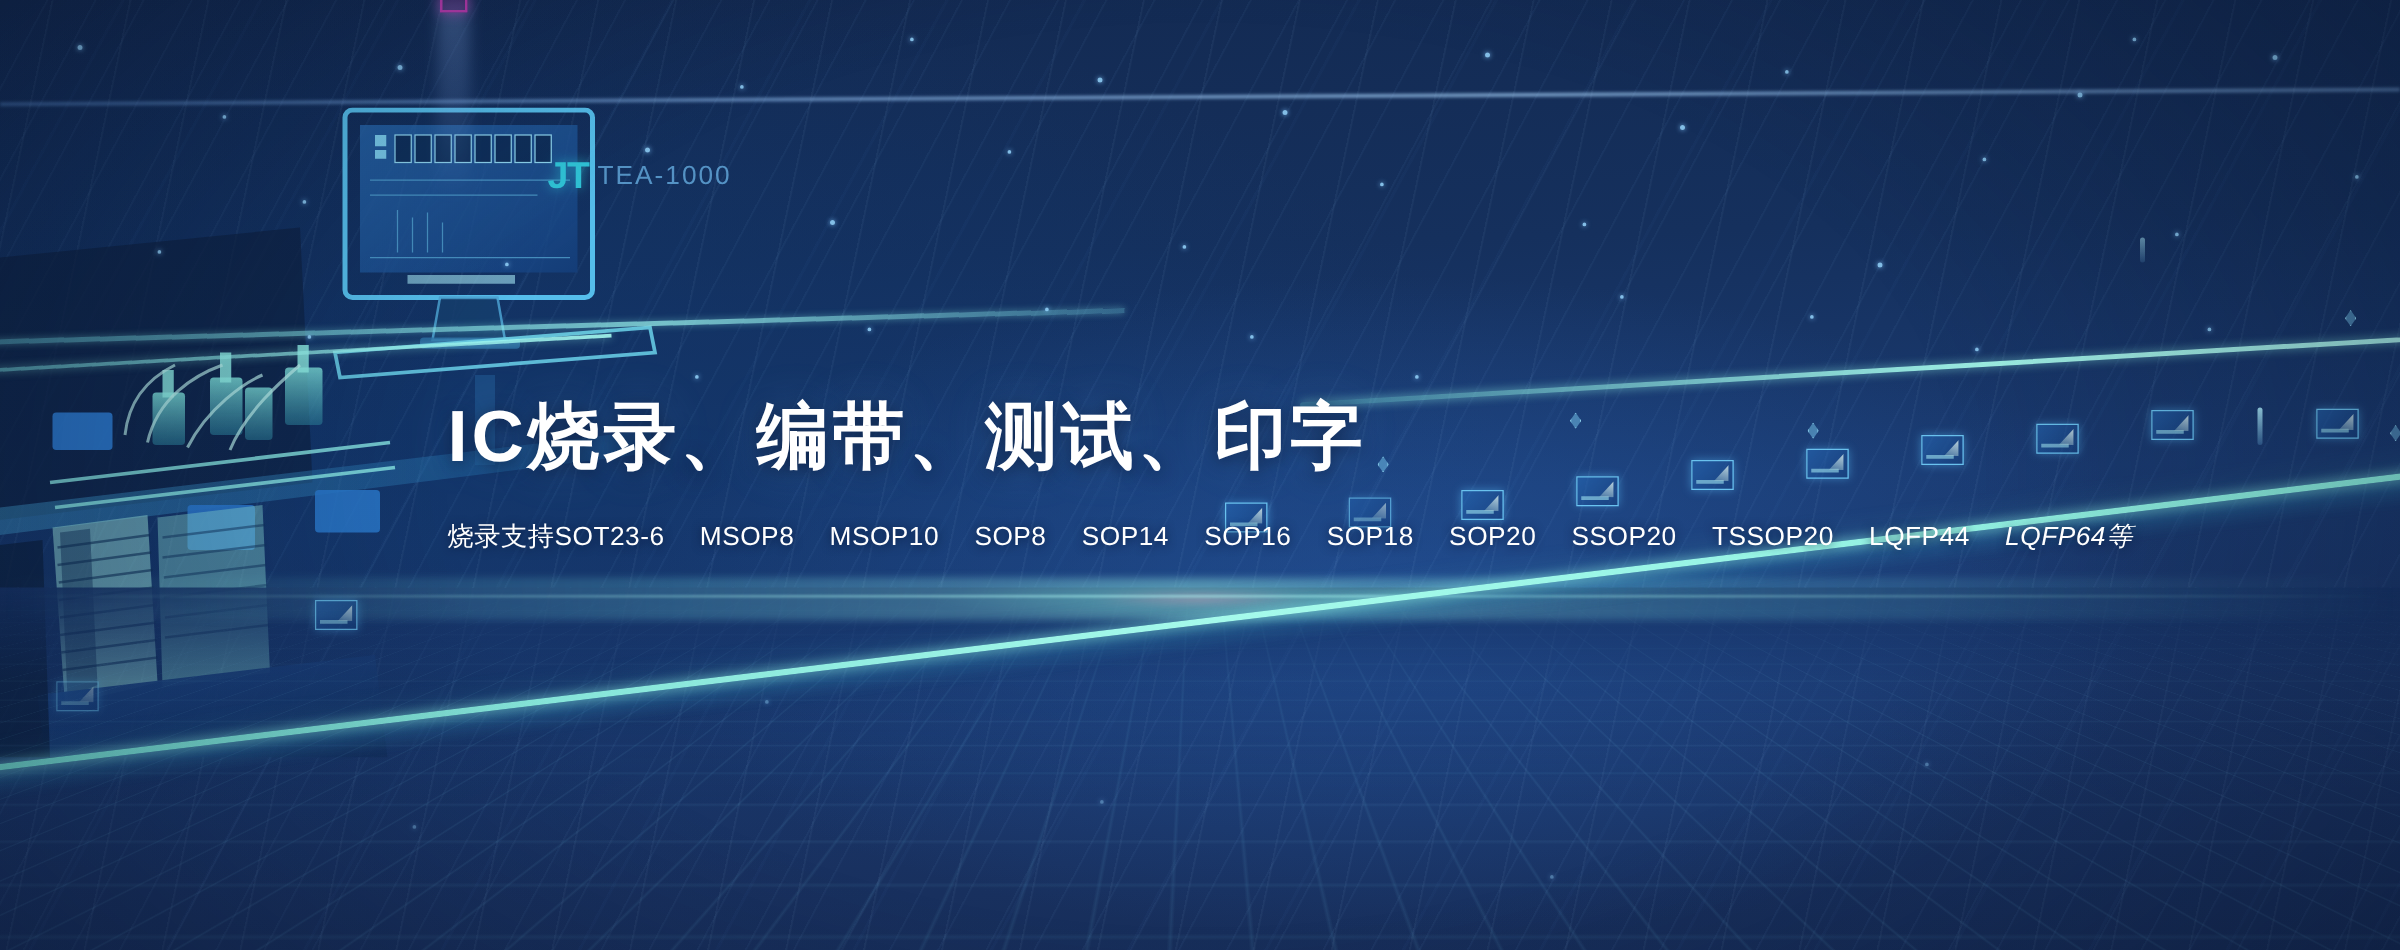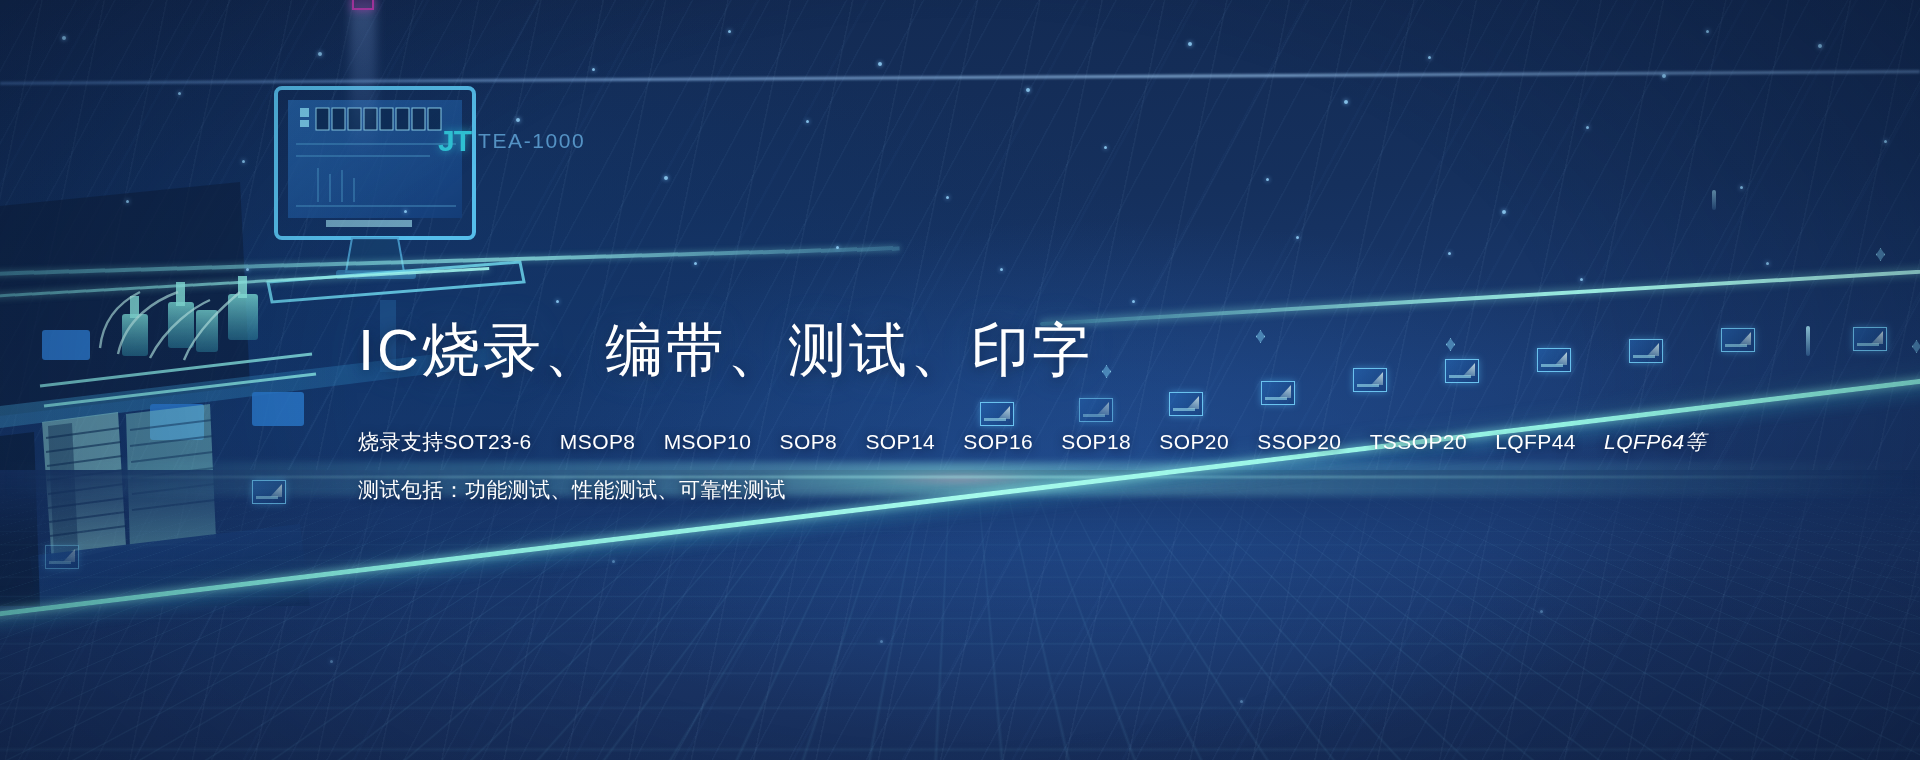--- a/index.html
+++ b/index.html
@@ -188,40 +188,40 @@
     position:absolute; left:350px; top:0; width:26px; height:160px;
     background:linear-gradient(180deg, rgba(150,190,255,.30), rgba(120,170,255,0));
     filter:blur(5px);
   }
 
   
   .copy{ position:absolute; left:358px; top:318px; width:1320px; }
 
   .headline{
     font-size:58px;
-    font-weight:normal;
+    font-weight:bold;
     color:#ffffff;
     letter-spacing:3px;
     line-height:1.12;
     text-shadow:0 2px 14px rgba(8,24,56,.8), 0 0 34px rgba(120,190,255,.28);
     white-space:nowrap;
   }
 
   .sublines{ margin-top:36px; }
   .subline{
     font-size:21px;
     color:#ffffff;
     line-height:1;
     margin-bottom:27px;
     letter-spacing:.4px;
     text-shadow:0 1px 8px rgba(8,24,56,.85);
     white-space:nowrap;
   }
   .subline:last-child{ margin-bottom:0; }
-  .pk{ display:inline-block; margin-right:22px;margin-top:12px; }
+  .pk{ display:inline-block; margin-right:22px; }
   .pk:last-child{ margin-right:0;font-style:italic; }
 </style>
 </head>
 <body>
 
 <div id="banner">
 
   <div class="streaks"></div>
   <div class="streaks2"></div>
 
@@ -442,18 +442,17 @@
         <span class="pk">SOP14</span>
         <span class="pk">SOP16</span>
         <span class="pk">SOP18</span>
         <span class="pk">SOP20</span>
         <span class="pk">SSOP20</span>
         <span class="pk">TSSOP20</span>
         <span class="pk">LQFP44</span>
         <span class="pk">LQFP64等</span>
       </div>
 
-      <div class="subline">测试包括：功能测试、性能测试、可靠性测试</div>
 
     </div>
   </div>
 
 </div>
 
 </body></html>

